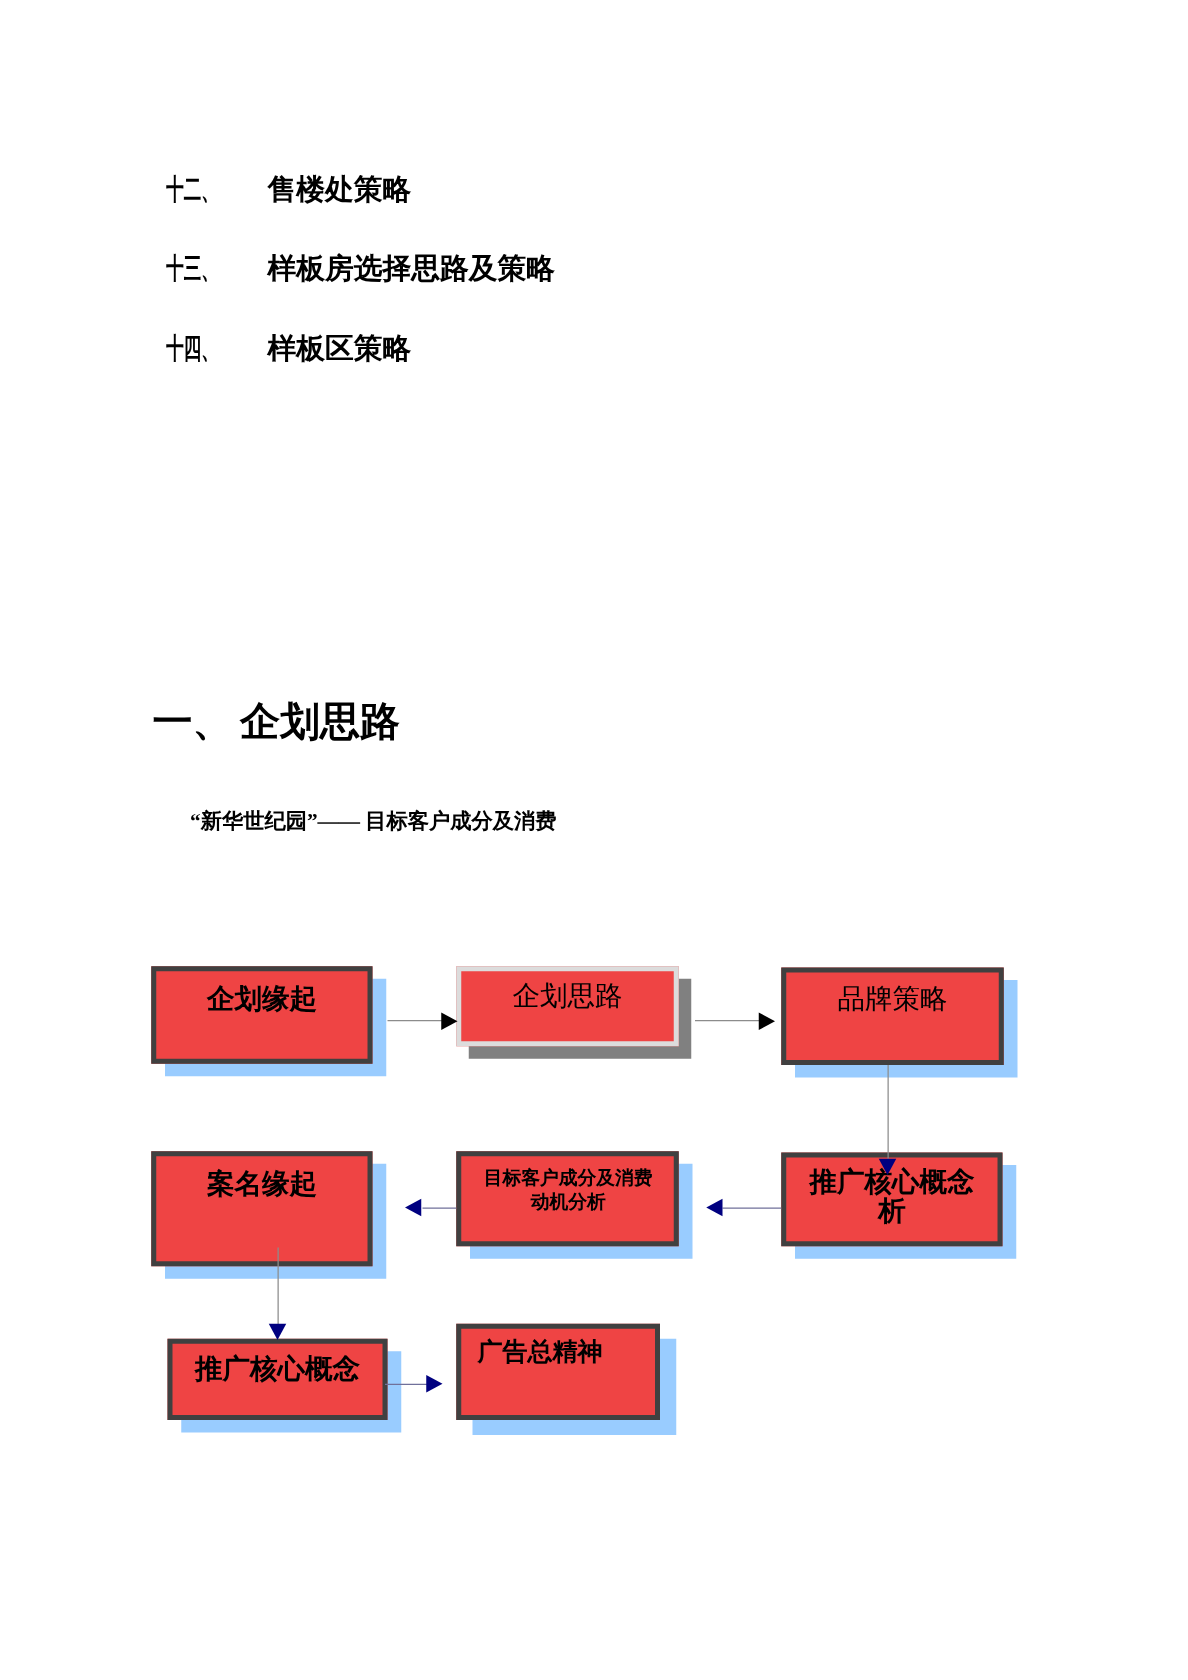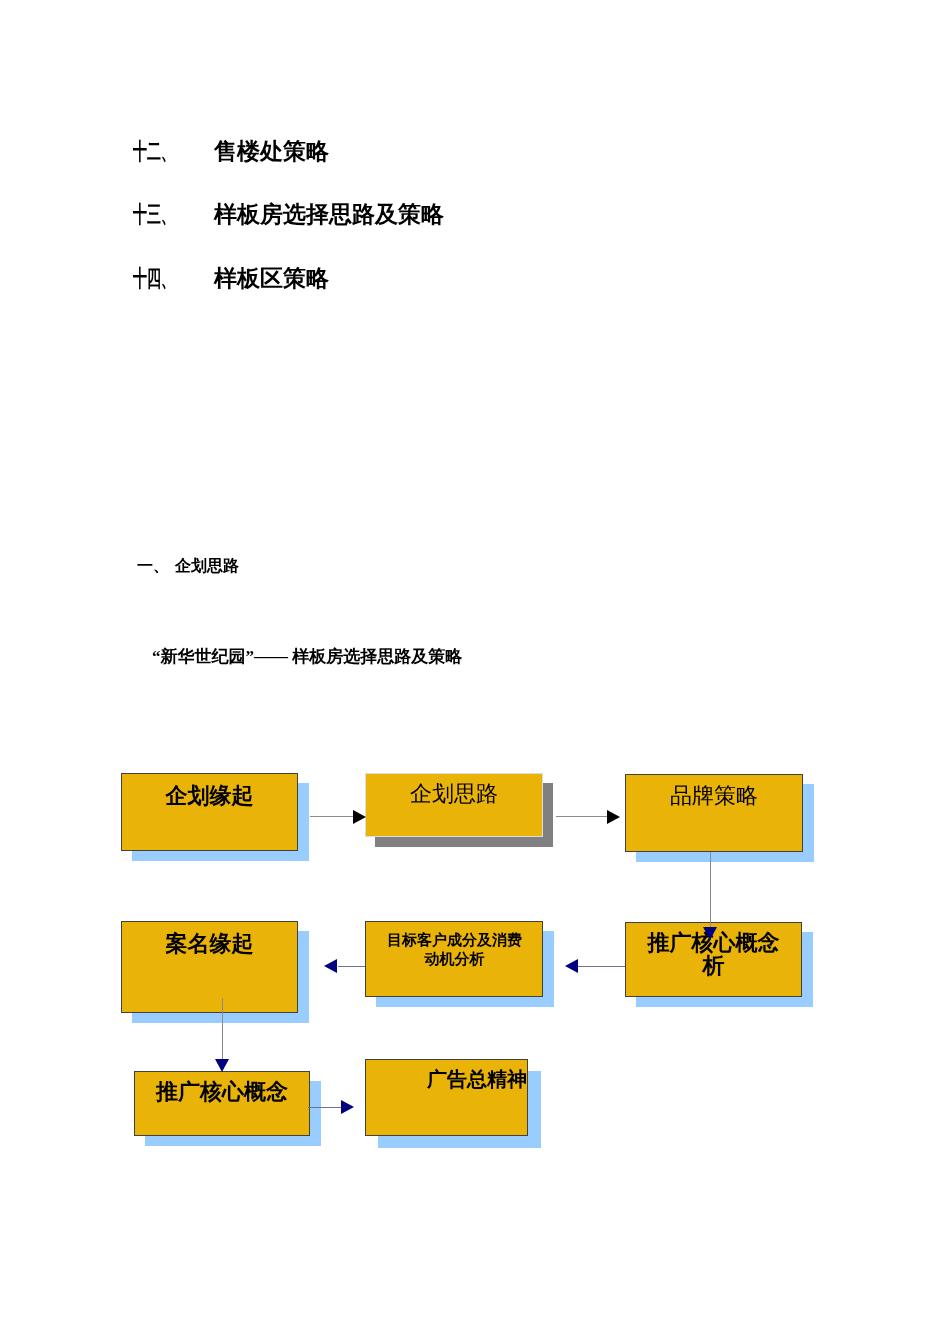--- a/index.html
+++ b/index.html
@@ -20,39 +20,39 @@
     display:inline-block;
     transform:scaleX(0.61);
     transform-origin:0 50%;
     margin-right:-8px;
   }
   .toc-item .lbl{margin-left:20px;}
   #toc1{top:136px;} #toc2{top:199px;} #toc3{top:263px;}
 
   
   .section-heading{
-    position:absolute;left:137px;top:556px;
-    font-size:16px;font-weight:bold;white-space:nowrap;
+    position:absolute;left:122px;top:556px;
+    font-size:32px;font-weight:bold;white-space:nowrap;
   }
   .section-heading .lbl{margin-left:6px;}
   .diagram-caption{
     position:absolute;left:152px;top:645px;
     font-size:17px;font-weight:bold;white-space:nowrap;
   }
 
   
   .node{position:absolute;}
   .node .shadow{
     position:absolute;left:11px;top:10px;width:100%;height:100%;
     background:#99CCFF;
   }
   .node.shadow-gray .shadow{background:#808080;left:10px;top:10px;}
   .node .boxface{
     position:relative;width:100%;height:100%;
-    background:#eab308;border:1px solid #404040;
+    background:#ef4444;border:4px solid #404040;
     box-sizing:border-box;
   }
   .node .boxlabel{
     white-space:pre-line;
     font-weight:bold;font-size:22px;line-height:24px;
     text-align:center;padding-top:10px;
   }
   
   #nodeA{left:121px;top:773px;width:177px;height:78px;}
   #nodeB{left:365px;top:773px;width:178px;height:64px;}
@@ -68,21 +68,21 @@
     padding:8px 10px 0 11px;
   }
   #nodeF{left:625px;top:922px;width:177px;height:75px;}
   #nodeF .boxlabel{padding-top:8px;line-height:23px;}
   #nodeG{left:122px;top:1071px;width:176px;height:65px;margin-left:12px;}
   #nodeG .boxlabel{padding-top:8px;}
   #nodeH{left:365px;top:1059px;width:163px;height:77px;}
   #nodeH .shadow{left:13px;top:12px;}
   #nodeH .boxlabel{
     font-family:"Liberation Sans","DejaVu Sans",sans-serif;
-    font-size:20px;text-align:right;padding:7px 0 0 13px;
+    font-size:20px;text-align:left;padding:7px 0 0 13px;
   }
 
   
   .hline{position:absolute;height:1px;background:#8c8c8c;}
   .vline{position:absolute;width:1px;background:#8c8c8c;z-index:6;}
   .hline.slate{background:#70709a;}
   .ah{position:absolute;width:0;height:0;z-index:7;}
   .ah-right-black{border-top:7px solid transparent;border-bottom:7px solid transparent;border-left:13px solid #000;}
   .ah-right-navy {border-top:7px solid transparent;border-bottom:7px solid transparent;border-left:13px solid #000080;}
   .ah-left-navy  {border-top:7px solid transparent;border-bottom:7px solid transparent;border-right:13px solid #000080;}
@@ -115,21 +115,21 @@
     <span class="num">十三、</span><span class="lbl">样板房选择思路及策略</span>
   </div>
   <div class="toc-item" id="toc3">
     <span class="num">十四、</span><span class="lbl">样板区策略</span>
   </div>
 
   <div class="section-heading">
     <span>一、</span><span class="lbl">企划思路</span>
   </div>
 
-  <div class="diagram-caption">“新华世纪园”—— 样板房选择思路及策略</div>
+  <div class="diagram-caption">“新华世纪园”—— 目标客户成分及消费</div>
 
   <div>
 
     <div class="node" id="nodeA">
       <div class="shadow"></div>
       <div class="boxface">
           <div class="boxlabel">企划缘起</div>
         </div>
     </div>
 

